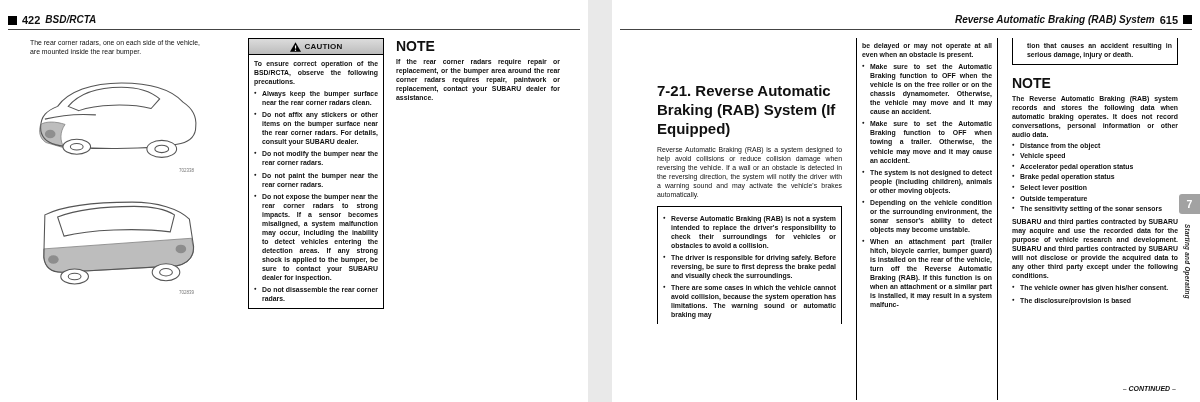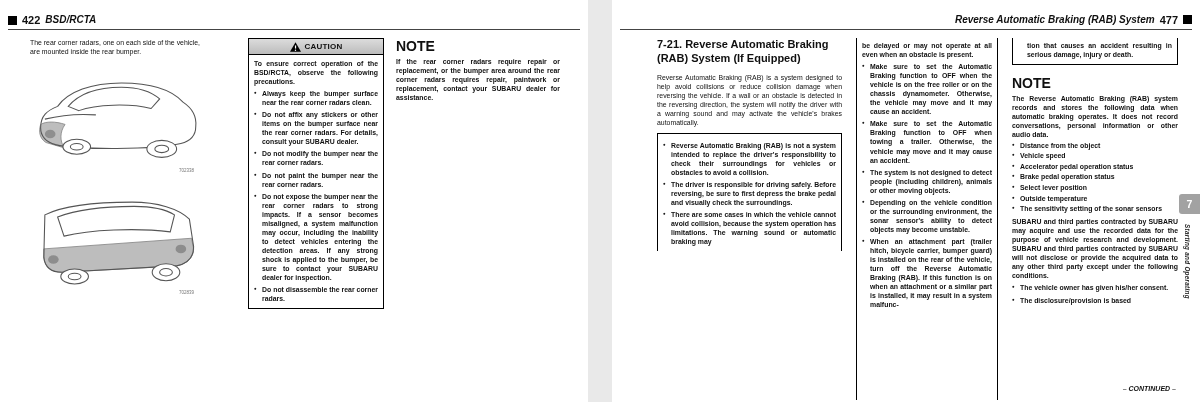--- a/index.html
+++ b/index.html
@@ -23,21 +23,21 @@
   .colR1 { width:185px; margin-right:14px; }
   .colR2 { width:142px; margin-right:14px; }
   .colR3 { width:166px; display:flex; flex-direction:column; height:100%; }
 
   p.body { font-size:6.9px; line-height:1.31; text-align:justify; }
   .bold { font-weight:bold; }
   .mb6 { margin-bottom:6px; }
   .mt4 { margin-top:4px; }
 
   .note-h { font-size:14px; font-weight:bold; margin-bottom:3px; }
-  h2.section { font-size:11px; font-weight:bold; line-height:1.25; margin-bottom:7px; }
+  h2.section { font-size:15px; font-weight:bold; line-height:1.25; margin-bottom:7px;margin-top:44px; }
 
   .alert { border:1px solid #000; }
   .alert.open-bottom { border-bottom:none; margin-top:6px; }
   .alert-title { background:linear-gradient(#dcdcdc,#bcbcbc); border-bottom:1px solid #000;
                  display:flex; justify-content:center; align-items:center; gap:4px;
                  padding:2.5px 0; font-weight:bold; font-size:8px; letter-spacing:.2px; }
   .tri { width:11px; height:10px; display:block; }
   .alert-body { padding:4px 5px 5px; }
 
   ul.blist { list-style:none; }
@@ -144,21 +144,21 @@
         <h3 class="note-h">NOTE</h3>
         <p class="body bold">If the rear corner radars require repair or replacement, or the bumper area around the rear corner radars requires repair, paintwork or replacement, contact your SUBARU dealer for assistance.</p>
       </div>
 
     </div>
   </section>
 
   <section class="page">
     <header class="pg-header rgt">
       <span class="pg-title">Reverse Automatic Braking (RAB) System</span>
-      <span class="pg-num">477</span>
+      <span class="pg-num">615</span>
       <span class="sq"></span>
     </header>
 
     <div class="cols cols-right">
 
       <div class="colR1">
         <h2 class="section">7-21. Reverse Automatic Braking (RAB) System (If Equipped)</h2>
         <p class="body">Reverse Automatic Braking (RAB) is a system designed to help avoid collisions or reduce collision damage when reversing the vehicle. If a wall or an obstacle is detected in the reversing direction, the system will notify the driver with a warning sound and may activate the vehicle's brakes automatically.</p>
         <div class="alert open-bottom">
           <div class="alert-body">

